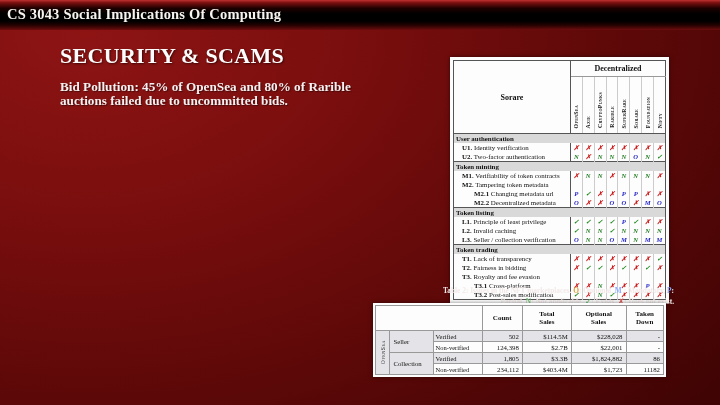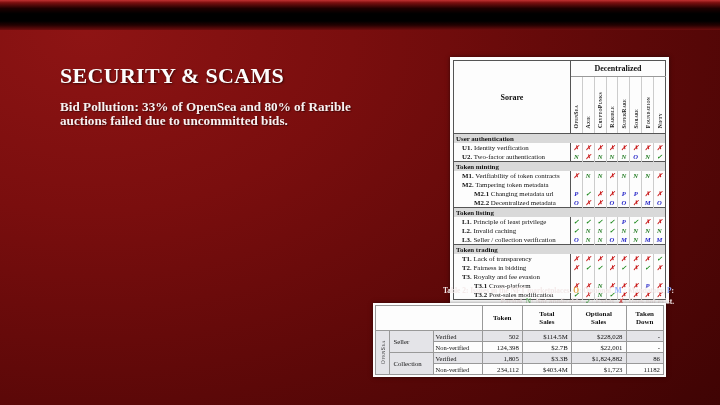--- a/index.html
+++ b/index.html
@@ -14,21 +14,21 @@
   .topbar {
     position:absolute; top:0; left:0; right:0; height:30px;
     background:linear-gradient(180deg,#c23232 0%, #7a0f0f 9%, #1c0000 28%, #000 46%, #000 70%, #240101 84%, #6e0d0d 100%);
     display:flex; align-items:center; justify-content:space-between; padding:0 7px; box-sizing:border-box;
   }
   .course { font-size:14.5px; font-weight:bold; letter-spacing:0.2px; color:#f7f3ef; text-shadow:1px 1px 1px #000; margin-top:-2px; }
   .logo { display:flex; align-items:center; gap:3px; margin-top:-2px; }
   .logotext { font-size:20px; font-weight:bold; letter-spacing:0.5px; color:#fff; }
   .crest { width:21px; height:21px; display:inline-block; }
   
-  .left { position:absolute; left:60px; top:56px; width:305px; }
+  .left { position:absolute; left:60px; top:36px; width:305px; }
   .left h1 { margin:7px 0 0 0; font-size:22px; letter-spacing:0.3px; color:#fdfdfd; text-shadow:1px 1px 2px rgba(0,0,0,0.55); }
   .left h2 { margin:44px 0 0 0; font-size:25px; font-weight:bold; color:#fdfdfd; text-shadow:1px 1px 2px rgba(0,0,0,0.55); }
   .paras { margin-top:11px; }
   .paras p { margin:0 0 8px 0; font-size:13.2px; font-weight:bold; line-height:14.3px; color:#f7f0f0; text-shadow:1px 1px 1px rgba(0,0,0,0.45); }
   
   .issues-card { position:absolute; left:450px; top:57px; width:219px; background:#fdfdfd; padding:3px; box-sizing:border-box; box-shadow:0 0 4px rgba(0,0,0,0.5); }
   #issues-table { width:100%; border-collapse:collapse; border:1px solid #555; color:#111; }
   #issues-table .ih { font-size:8px; font-weight:bold; border-right:1px solid #555; text-align:center; }
   #issues-table .mh { font-size:8px; font-weight:bold; text-align:center; height:13px; border-bottom:1px solid #999; }
   #issues-table .vl { height:54px; vertical-align:bottom; text-align:center; border-left:1px solid #ccc; border-bottom:1px solid #555; padding:1px 0; }
@@ -57,26 +57,27 @@
   #sales-table tr.shade td { background:#e4e4e8; }
   
   .footer { position:absolute; left:0; right:0; bottom:2px; display:flex; justify-content:space-between; padding:0 8px; font-size:10px; color:#efe4e4; }
 </style>
 </head>
 <body>
 
 <div class="slide">
 
   <header class="topbar">
+    <span class="course">CS 3043 Social Implications Of Computing</span>
   </header>
 
   <section class="left">
     <h1>SECURITY &amp; SCAMS</h1>
     <div class="paras">
-        <p>Bid Pollution: 33% of OpenSea and 80% of Rarible auctions failed due to uncommitted bids.</p>
+        <p>Bid Pollution: 45% of OpenSea and 80% of Rarible auctions failed due to uncommitted bids.</p>
       </div>
   </section>
 
   <div class="issues-card">
     <table id="issues-table">
         <colgroup>
           <col style="width:55%">
           <col style="width:5.6%">
           <col style="width:5.6%">
           <col style="width:5.6%">
@@ -280,21 +281,21 @@
           <col style="width:15%">
           <col style="width:17%">
           <col style="width:14%">
           <col style="width:17%">
           <col style="width:19%">
           <col style="width:13%">
         </colgroup>
         <tbody>
           <tr>
             <th class="blank" colspan="3"></th>
-            <th class="sh">Token</th>
+            <th class="sh">Count</th>
             <th class="sh">Total
 Sales</th>
             <th class="sh">Optional
 Sales</th>
             <th class="sh">Taken
 Down</th>
           </tr>
           <tr class="shade">
             <td class="rot" rowspan="4"><span>OpenSea</span></td>
             <td class="grp" rowspan="2">Seller</td>

